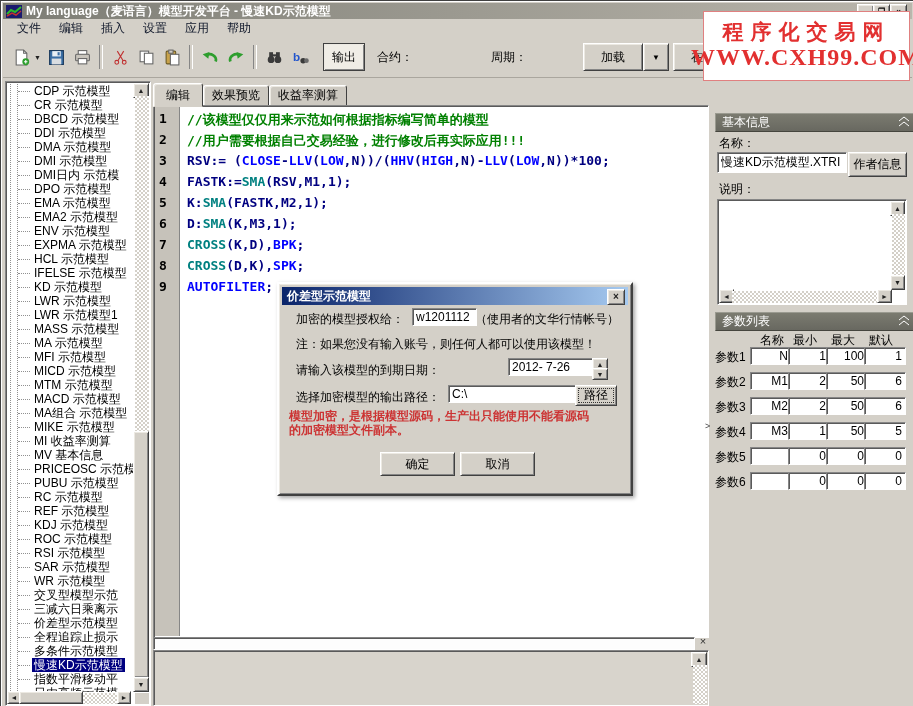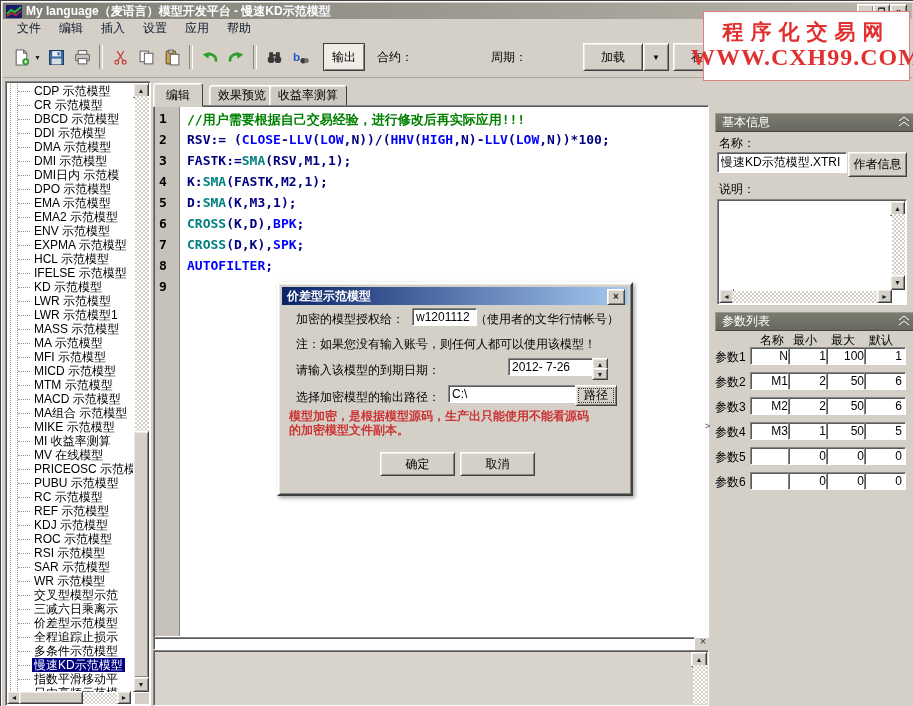--- a/index.html
+++ b/index.html
@@ -224,21 +224,21 @@
         <div class="tree-item"><span class="tree-label">LWR 示范模型1</span></div>
         <div class="tree-item"><span class="tree-label">MASS 示范模型</span></div>
         <div class="tree-item"><span class="tree-label">MA 示范模型</span></div>
         <div class="tree-item"><span class="tree-label">MFI 示范模型</span></div>
         <div class="tree-item"><span class="tree-label">MICD 示范模型</span></div>
         <div class="tree-item"><span class="tree-label">MTM 示范模型</span></div>
         <div class="tree-item"><span class="tree-label">MACD 示范模型</span></div>
         <div class="tree-item"><span class="tree-label">MA组合 示范模型</span></div>
         <div class="tree-item"><span class="tree-label">MIKE 示范模型</span></div>
         <div class="tree-item"><span class="tree-label">MI 收益率测算</span></div>
-        <div class="tree-item"><span class="tree-label">MV 在线模型</span></div>
+        <div class="tree-item"><span class="tree-label">MV 基本信息</span></div>
         <div class="tree-item"><span class="tree-label">PRICEOSC 示范模</span></div>
         <div class="tree-item"><span class="tree-label">PUBU 示范模型</span></div>
         <div class="tree-item"><span class="tree-label">RC 示范模型</span></div>
         <div class="tree-item"><span class="tree-label">REF 示范模型</span></div>
         <div class="tree-item"><span class="tree-label">KDJ 示范模型</span></div>
         <div class="tree-item"><span class="tree-label">ROC 示范模型</span></div>
         <div class="tree-item"><span class="tree-label">RSI 示范模型</span></div>
         <div class="tree-item"><span class="tree-label">SAR 示范模型</span></div>
         <div class="tree-item"><span class="tree-label">WR 示范模型</span></div>
         <div class="tree-item"><span class="tree-label">交叉型模型示范</span></div>
@@ -267,40 +267,41 @@
     <div class="abs raised" style="left:13px;bottom:1px;width:62px;height:11px;"></div>
     <div class="abs sb-btn" style="left:111px;bottom:1px;width:12px;height:11px;">
         <span>►</span>
       </div>
     <div class="abs" style="right:1px;bottom:1px;width:14px;height:11px;background:#d4d0c8;"></div>
   </div>
 
   <div class="tab active" style="left:152px;top:82px;width:48px;height:22px;">
       <span>编辑</span>
     </div>
-  <div class="tab" style="left:202px;top:84px;width:64px;height:19px;margin-left:6px;">
+  <div class="tab" style="left:202px;top:84px;width:64px;height:19px;">
       <span>效果预览</span>
     </div>
   <div class="tab" style="left:268px;top:84px;width:76px;height:19px;">
       <span>收益率测算</span>
     </div>
 
   <div class="abs editor">
     <div class="gutter">
         <div class="gut-row">1</div>
         <div class="gut-row">2</div>
         <div class="gut-row">3</div>
         <div class="gut-row">4</div>
         <div class="gut-row">5</div>
         <div class="gut-row">6</div>
         <div class="gut-row">7</div>
         <div class="gut-row">8</div>
         <div class="gut-row">9</div>
       </div>
     <div class="code-area">
+        <div class="code-line"><span class="tok cm">//该模型仅仅用来示范如何根据指标编写简单的模型</span></div>
         <div class="code-line"><span class="tok cm">//用户需要根据自己交易经验，进行修改后再实际应用!!!</span></div>
         <div class="code-line"><span class="tok pl">RSV:= (</span><span class="tok kw">CLOSE</span><span class="tok pl">-</span><span class="tok kw">LLV</span><span class="tok pl">(</span><span class="tok kw">LOW</span><span class="tok pl">,N))/(</span><span class="tok kw">HHV</span><span class="tok pl">(</span><span class="tok kw">HIGH</span><span class="tok pl">,N)-</span><span class="tok kw">LLV</span><span class="tok pl">(</span><span class="tok kw">LOW</span><span class="tok pl">,N))*100;</span></div>
         <div class="code-line"><span class="tok pl">FASTK:=</span><span class="tok fn">SMA</span><span class="tok pl">(RSV,M1,1);</span></div>
         <div class="code-line"><span class="tok pl">K:</span><span class="tok fn">SMA</span><span class="tok pl">(FASTK,M2,1);</span></div>
         <div class="code-line"><span class="tok pl">D:</span><span class="tok fn">SMA</span><span class="tok pl">(K,M3,1);</span></div>
         <div class="code-line"><span class="tok fn">CROSS</span><span class="tok pl">(K,D),</span><span class="tok kw">BPK</span><span class="tok pl">;</span></div>
         <div class="code-line"><span class="tok fn">CROSS</span><span class="tok pl">(D,K),</span><span class="tok kw">SPK</span><span class="tok pl">;</span></div>
         <div class="code-line"><span class="tok kw">AUTOFILTER</span><span class="tok pl">;</span></div>
       </div>
   </div>

